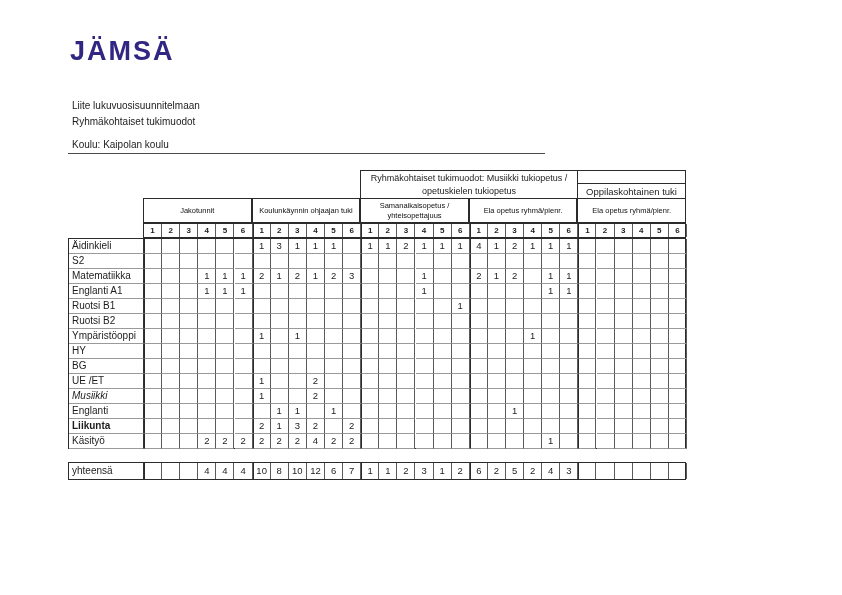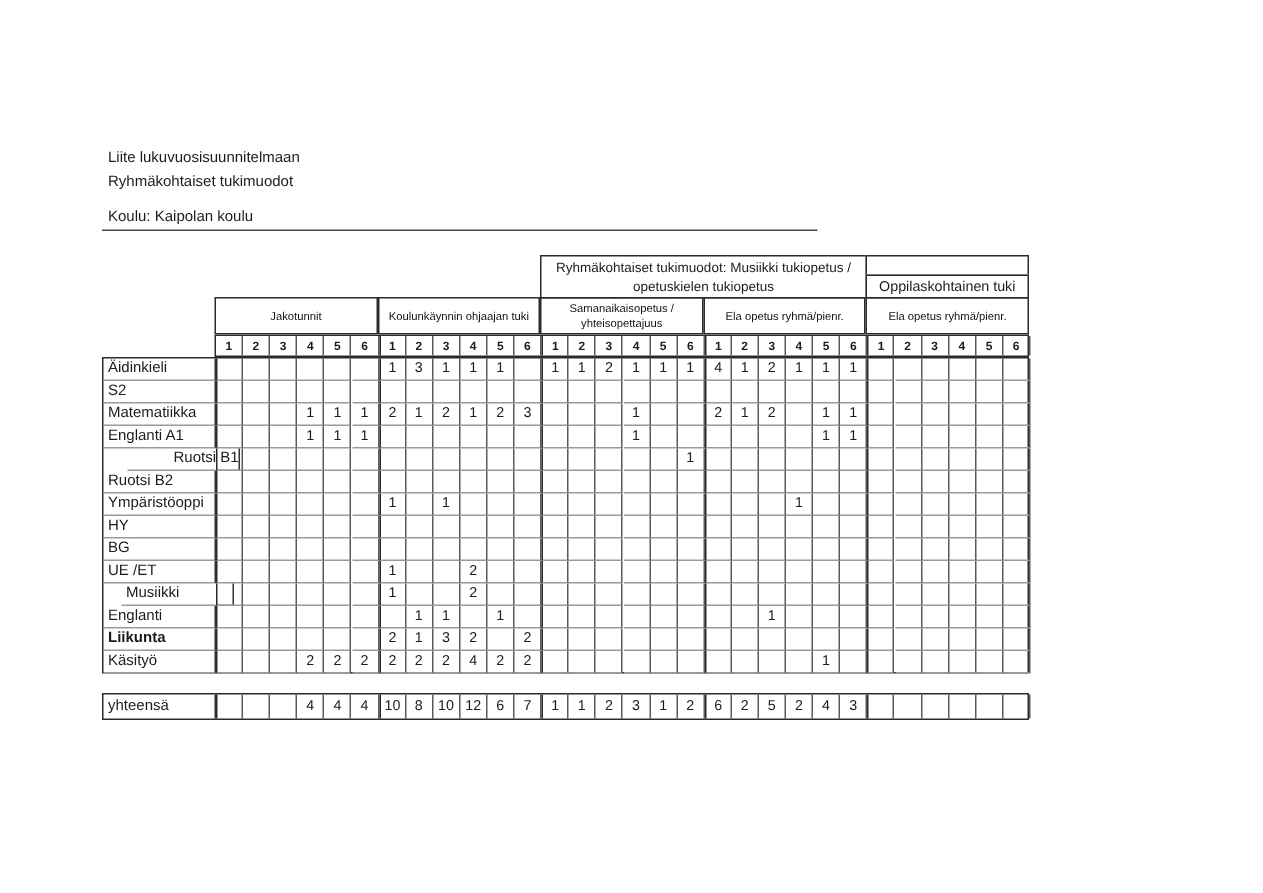--- a/index.html
+++ b/index.html
@@ -36,20 +36,21 @@
         border-bottom:1px solid #9a9a9a;font-size:9.5px;text-align:center;overflow:hidden;}
   .rowlabel{position:absolute;box-sizing:border-box;border-right:1.2px solid #333;
         border-bottom:1px solid #9a9a9a;font-size:10px;text-align:left;padding-left:3px;
         white-space:nowrap;overflow:hidden;}
   .gsep{border-left:1px solid #2b2b2b;}
 </style>
 </head>
 <body>
 
 <div id="sheet">
+  <div id="logo" class="abs">JÄMSÄ</div>
 
   <div id="title1" class="abs docline">Liite lukuvuosisuunnitelmaan</div>
   <div id="title2" class="abs docline">Ryhmäkohtaiset tukimuodot</div>
   <div id="school" class="abs docline">Koulu: Kaipolan koulu</div>
   <div id="school-line" class="abs"></div>
 
   <div id="hdr-main" class="abs hbox">
     <div>Ryhmäkohtaiset tukimuodot: Musiikki tukiopetus /</div>
     <div>opetuskielen tukiopetus</div>
   </div>
@@ -214,21 +215,21 @@
       <div class="bodycell" style="left: 437px; top: 45px; width: 18.1px; height: 15px; line-height: 14px;"></div>
       <div class="bodycell" style="left: 455.1px; top: 45px; width: 18.1px; height: 15px; line-height: 14px;"></div>
       <div class="bodycell" style="left: 473.2px; top: 45px; width: 18.1px; height: 15px; line-height: 14px;">1</div>
       <div class="bodycell" style="left: 491.3px; top: 45px; width: 18.1px; height: 15px; line-height: 14px;">1</div>
       <div class="bodycell gsep" style="left: 509.4px; top: 45px; width: 18.1px; height: 15px; line-height: 14px;"></div>
       <div class="bodycell" style="left: 527.5px; top: 45px; width: 18.1px; height: 15px; line-height: 14px;"></div>
       <div class="bodycell" style="left: 545.6px; top: 45px; width: 18.1px; height: 15px; line-height: 14px;"></div>
       <div class="bodycell" style="left: 563.7px; top: 45px; width: 18.1px; height: 15px; line-height: 14px;"></div>
       <div class="bodycell" style="left: 581.8px; top: 45px; width: 18.1px; height: 15px; line-height: 14px;"></div>
       <div class="bodycell" style="left: 599.9px; top: 45px; width: 18.1px; height: 15px; line-height: 14px;"></div>
-      <div class="rowlabel" style="left: 16px; top: 60px; width: 75px; height: 15px; line-height: 14px; text-align: right;">Ruotsi B1</div>
+      <div class="rowlabel" style="left: 0px; top: 60px; width: 75px; height: 15px; line-height: 14px;">Ruotsi B1</div>
       <div class="bodycell gsep" style="left: 75px; top: 60px; width: 18.1px; height: 15px; line-height: 14px;"></div>
       <div class="bodycell" style="left: 93.1px; top: 60px; width: 18.1px; height: 15px; line-height: 14px;"></div>
       <div class="bodycell" style="left: 111.2px; top: 60px; width: 18.1px; height: 15px; line-height: 14px;"></div>
       <div class="bodycell" style="left: 129.3px; top: 60px; width: 18.1px; height: 15px; line-height: 14px;"></div>
       <div class="bodycell" style="left: 147.4px; top: 60px; width: 18.1px; height: 15px; line-height: 14px;"></div>
       <div class="bodycell" style="left: 165.5px; top: 60px; width: 18.1px; height: 15px; line-height: 14px;"></div>
       <div class="bodycell gsep" style="left: 183.6px; top: 60px; width: 18.1px; height: 15px; line-height: 14px;"></div>
       <div class="bodycell" style="left: 201.7px; top: 60px; width: 18.1px; height: 15px; line-height: 14px;"></div>
       <div class="bodycell" style="left: 219.8px; top: 60px; width: 18.1px; height: 15px; line-height: 14px;"></div>
       <div class="bodycell" style="left: 237.9px; top: 60px; width: 18.1px; height: 15px; line-height: 14px;"></div>
@@ -400,21 +401,21 @@
       <div class="bodycell" style="left: 437px; top: 135px; width: 18.1px; height: 15px; line-height: 14px;"></div>
       <div class="bodycell" style="left: 455.1px; top: 135px; width: 18.1px; height: 15px; line-height: 14px;"></div>
       <div class="bodycell" style="left: 473.2px; top: 135px; width: 18.1px; height: 15px; line-height: 14px;"></div>
       <div class="bodycell" style="left: 491.3px; top: 135px; width: 18.1px; height: 15px; line-height: 14px;"></div>
       <div class="bodycell gsep" style="left: 509.4px; top: 135px; width: 18.1px; height: 15px; line-height: 14px;"></div>
       <div class="bodycell" style="left: 527.5px; top: 135px; width: 18.1px; height: 15px; line-height: 14px;"></div>
       <div class="bodycell" style="left: 545.6px; top: 135px; width: 18.1px; height: 15px; line-height: 14px;"></div>
       <div class="bodycell" style="left: 563.7px; top: 135px; width: 18.1px; height: 15px; line-height: 14px;"></div>
       <div class="bodycell" style="left: 581.8px; top: 135px; width: 18.1px; height: 15px; line-height: 14px;"></div>
       <div class="bodycell" style="left: 599.9px; top: 135px; width: 18.1px; height: 15px; line-height: 14px;"></div>
-      <div class="rowlabel" style="left: 12px; top: 150px; width: 75px; height: 15px; line-height: 14px;">Musiikki</div>
+      <div class="rowlabel" style="left: 0px; top: 150px; width: 75px; height: 15px; line-height: 14px; font-style: italic;">Musiikki</div>
       <div class="bodycell gsep" style="left: 75px; top: 150px; width: 18.1px; height: 15px; line-height: 14px;"></div>
       <div class="bodycell" style="left: 93.1px; top: 150px; width: 18.1px; height: 15px; line-height: 14px;"></div>
       <div class="bodycell" style="left: 111.2px; top: 150px; width: 18.1px; height: 15px; line-height: 14px;"></div>
       <div class="bodycell" style="left: 129.3px; top: 150px; width: 18.1px; height: 15px; line-height: 14px;"></div>
       <div class="bodycell" style="left: 147.4px; top: 150px; width: 18.1px; height: 15px; line-height: 14px;"></div>
       <div class="bodycell" style="left: 165.5px; top: 150px; width: 18.1px; height: 15px; line-height: 14px;"></div>
       <div class="bodycell gsep" style="left: 183.6px; top: 150px; width: 18.1px; height: 15px; line-height: 14px;">1</div>
       <div class="bodycell" style="left: 201.7px; top: 150px; width: 18.1px; height: 15px; line-height: 14px;"></div>
       <div class="bodycell" style="left: 219.8px; top: 150px; width: 18.1px; height: 15px; line-height: 14px;"></div>
       <div class="bodycell" style="left: 237.9px; top: 150px; width: 18.1px; height: 15px; line-height: 14px;">2</div>

